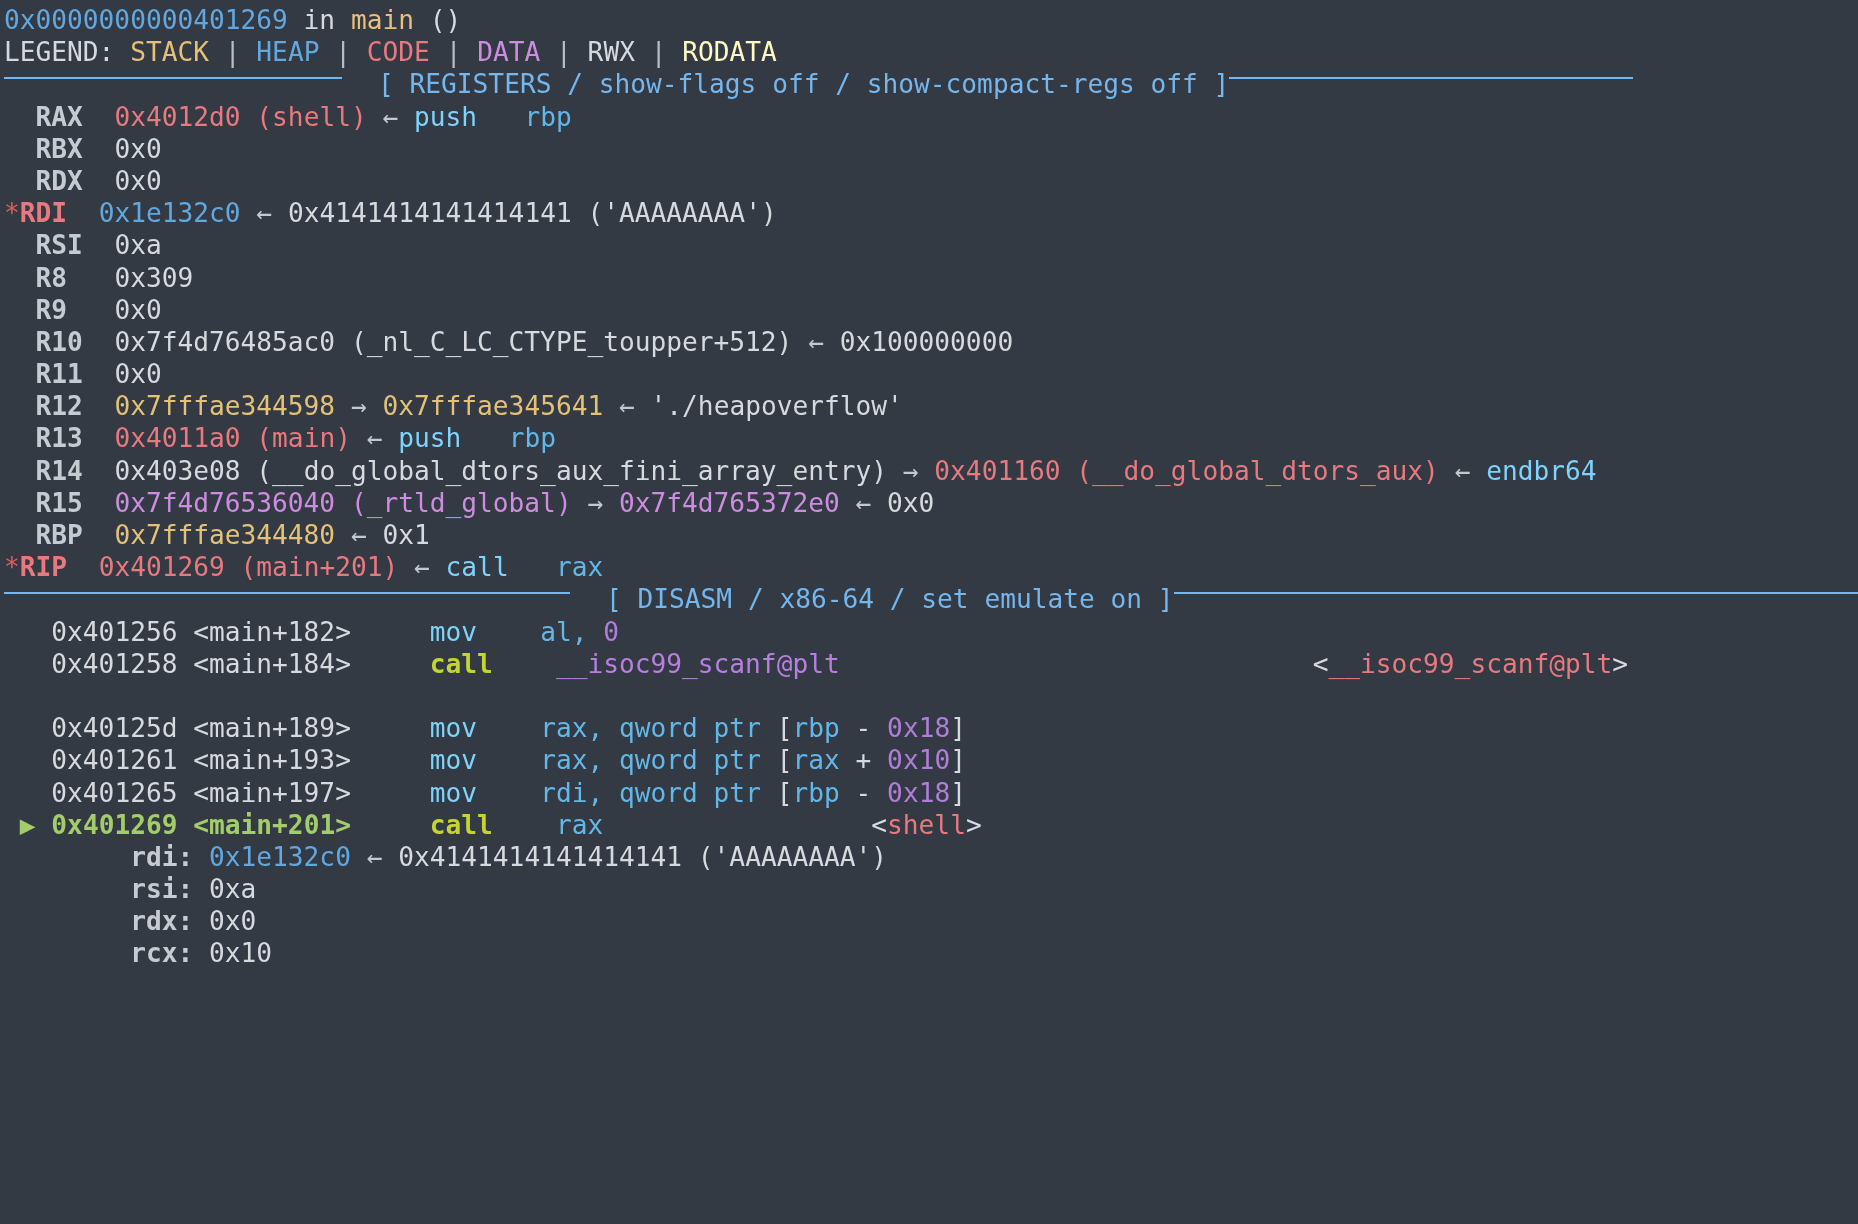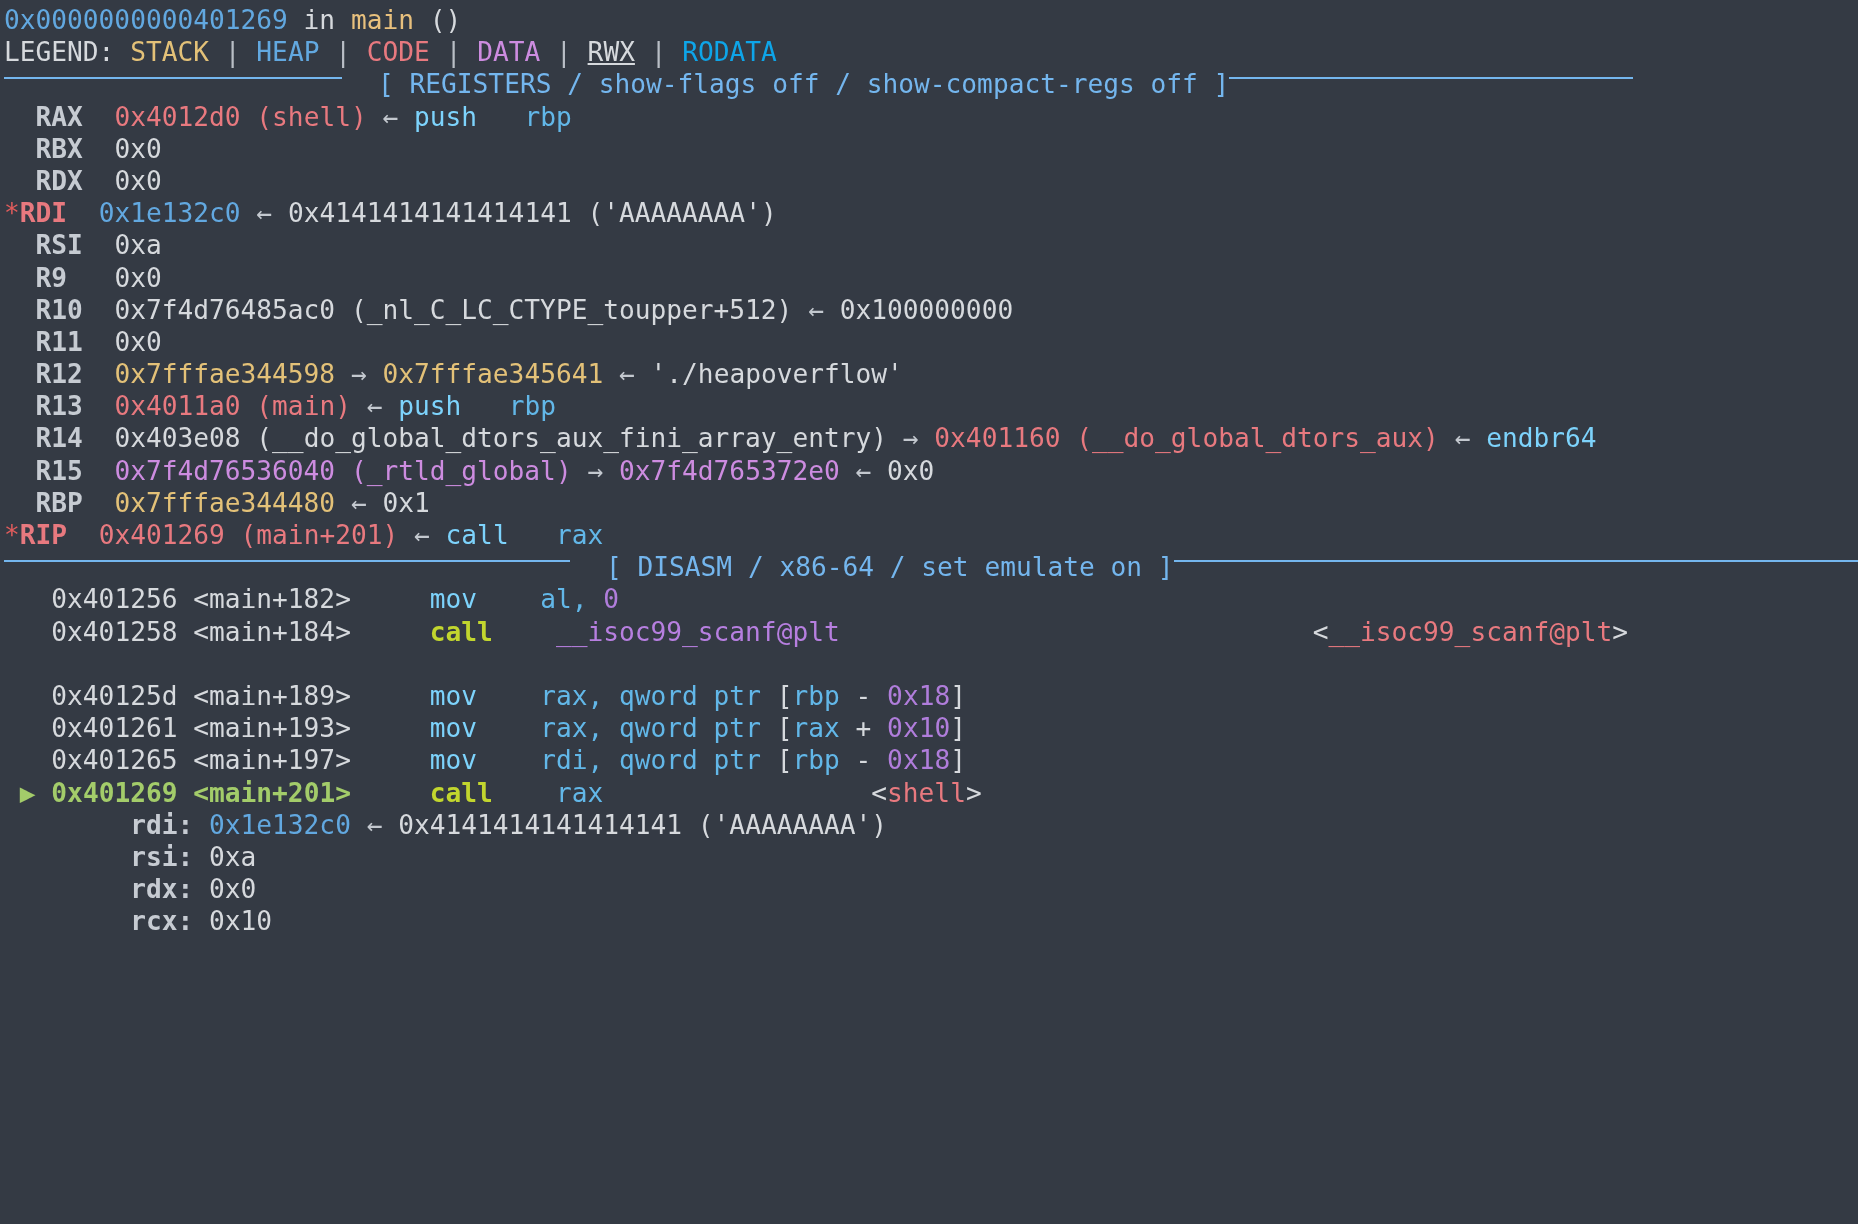--- a/index.html
+++ b/index.html
@@ -32,22 +32,22 @@
   }
   .blank { height: 32.2px; }
 
   
   .c-white   { color: #d6d9dd; }
   .c-gray    { color: #b9bec6; }
   .c-stack   { color: #e3c178; }   
   .c-heap    { color: #62a8e0; }   
   .c-code    { color: #e8797f; margin-top: 48px; }   
   .c-data    { color: #cd8ce0; }   
-  .c-rwx     { color: #d6d9dd; text-decoration: underline; }
-  .c-rodata  { color: #0ea5e9; }
+  .c-rwx     { color: #d6d9dd; }
+  .c-rodata  { color: #fef9c3; }
   .c-banner  { color: #74b6ee; margin-left: 36px; }
   .c-mnem    { color: #7dd3fc; }   
   .c-mnem-b  { color: #c2d62e; font-weight: bold; }
   .c-reg     { color: #62b7e8; }   
   .c-imm     { color: #b07ddb; }
   .c-sym     { color: #b77fe0; }
   .c-fnname  { color: #e8c07d; }
   .c-cur     { color: #a3cc6a; font-weight: bold; }
   .c-arrow   { color: #c3c8cf; }
   .c-reg-name{ color: #c6cbd2; font-weight: bold; }
@@ -80,20 +80,21 @@
 
   <div class="line"><span>  </span><span class="c-reg-name">RBX</span><span>  </span><span class="c-white">0x0</span></div>
 
 
   <div class="line"><span>  </span><span class="c-reg-name">RDX</span><span>  </span><span class="c-white">0x0</span></div>
 
   <div class="line"><span class="c-star">*</span><span class="c-reg-chg">RDI</span><span>  </span><span class="c-heap">0x1e132c0</span><span> </span><span class="c-arrow">←</span><span> </span><span class="c-white">0x4141414141414141</span><span> </span><span class="c-white">('AAAAAAAA')</span></div>
 
   <div class="line"><span>  </span><span class="c-reg-name">RSI</span><span>  </span><span class="c-white">0xa</span></div>
 
+  <div class="line"><span>  </span><span class="c-reg-name">R8</span><span>   </span><span class="c-white">0x309</span></div>
 
   <div class="line"><span>  </span><span class="c-reg-name">R9</span><span>   </span><span class="c-white">0x0</span></div>
 
   <div class="line"><span>  </span><span class="c-reg-name">R10</span><span>  </span><span class="c-white">0x7f4d76485ac0</span><span> </span><span class="c-white">(_nl_C_LC_CTYPE_toupper+512)</span><span> </span><span class="c-arrow">←</span><span> </span><span class="c-white">0x100000000</span></div>
 
   <div class="line"><span>  </span><span class="c-reg-name">R11</span><span>  </span><span class="c-white">0x0</span></div>
 
   <div class="line"><span>  </span><span class="c-reg-name">R12</span><span>  </span><span class="c-stack">0x7fffae344598</span><span> </span><span class="c-arrow">→</span><span> </span><span class="c-stack">0x7fffae345641</span><span> </span><span class="c-arrow">←</span><span> </span><span class="c-white">'./heapoverflow'</span></div>
 
   <div class="line"><span>  </span><span class="c-reg-name">R13</span><span>  </span><span class="c-code">0x4011a0</span><span> </span><span class="c-code">(main)</span><span> </span><span class="c-arrow">←</span><span> </span><span class="c-mnem">push</span><span>   </span><span class="c-reg">rbp</span></div>

